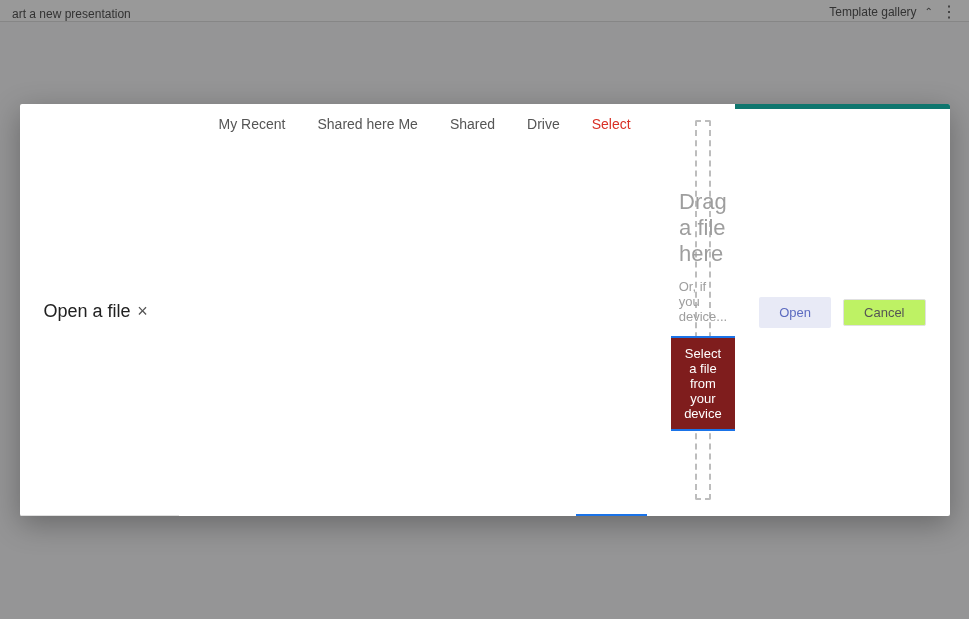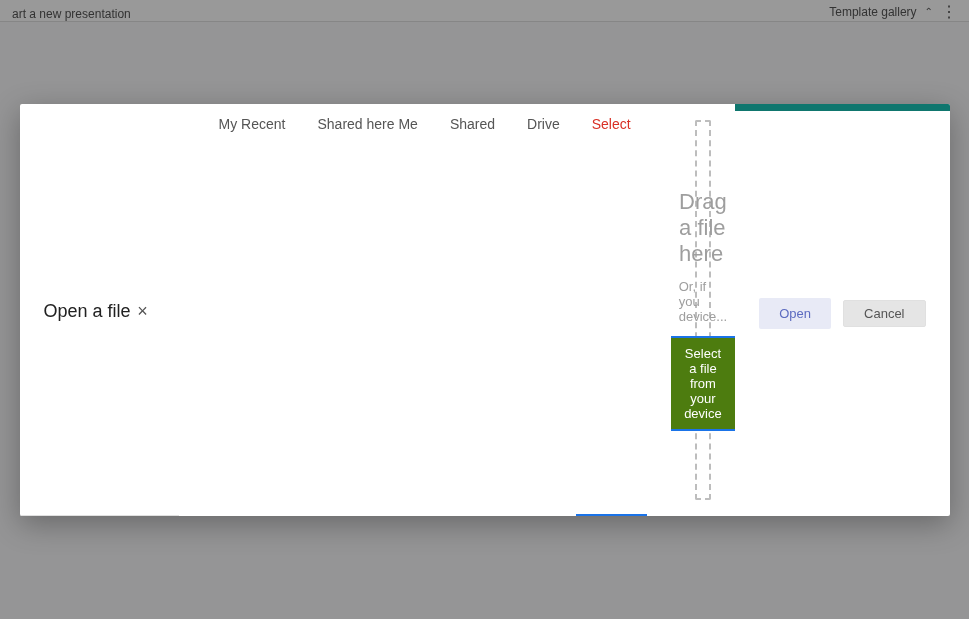--- a/index.html
+++ b/index.html
@@ -128,51 +128,51 @@
       color: #9e9e9e;
       font-weight: 400;
     }
 
     .or-text {
       font-size: 13px;
       color: #9e9e9e;
     }
 
     .select-button {
-      background: #4d7c0f;
+      background: #7f1d1d;
       color: #fff;
       border: 2px solid #1a73e8;
       padding: 8px 16px;
       font-size: 13px;
       border-radius: 2px;
       cursor: pointer;
       font-family: Arial, sans-serif;
     }
 
     .dialog-footer {
       display: flex;
       align-items: center;
       padding: 12px 24px;
       gap: 12px;
-      border-top: 7px solid #0f766e;
+      border-top: 5px solid #0f766e;
     }
 
     .open-button {
       background: #e8eaf6;
       color: #5c6bc0;
       border: none;
       padding: 8px 20px;
       font-size: 13px;
       border-radius: 2px;
       cursor: pointer;
       font-family: Arial, sans-serif;
     }
 
     .cancel-button {
-      background: #e5e5e5;
+      background: #bef264;
       color: #555;
       border: 1px solid #e0e0e0;
       padding: 5px 20px;
       font-size: 13px;
       border-radius: 2px;
       cursor: pointer;
       font-family: Arial, sans-serif;
     }
   </style>
 </head>

